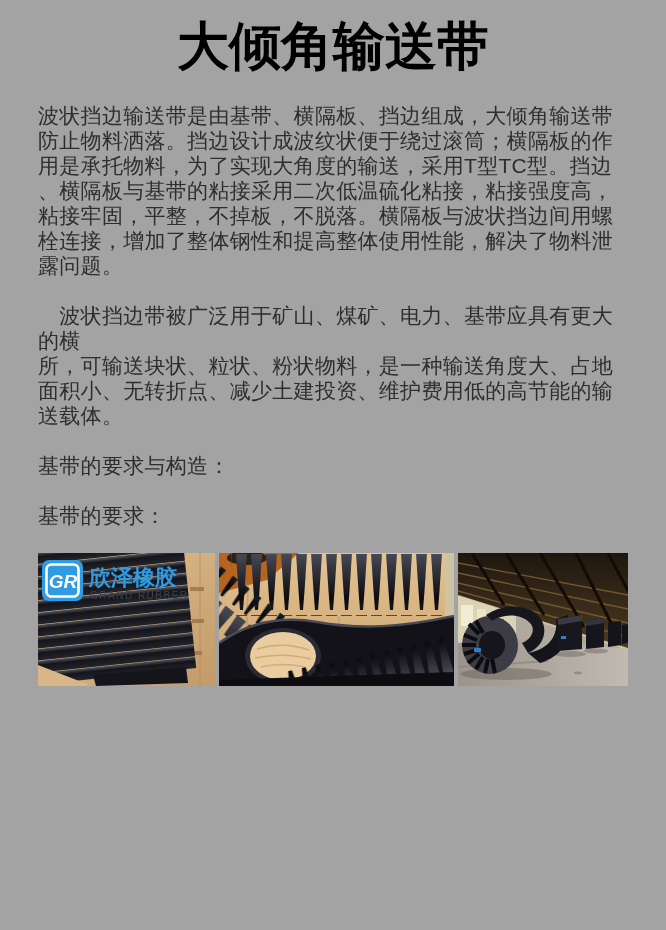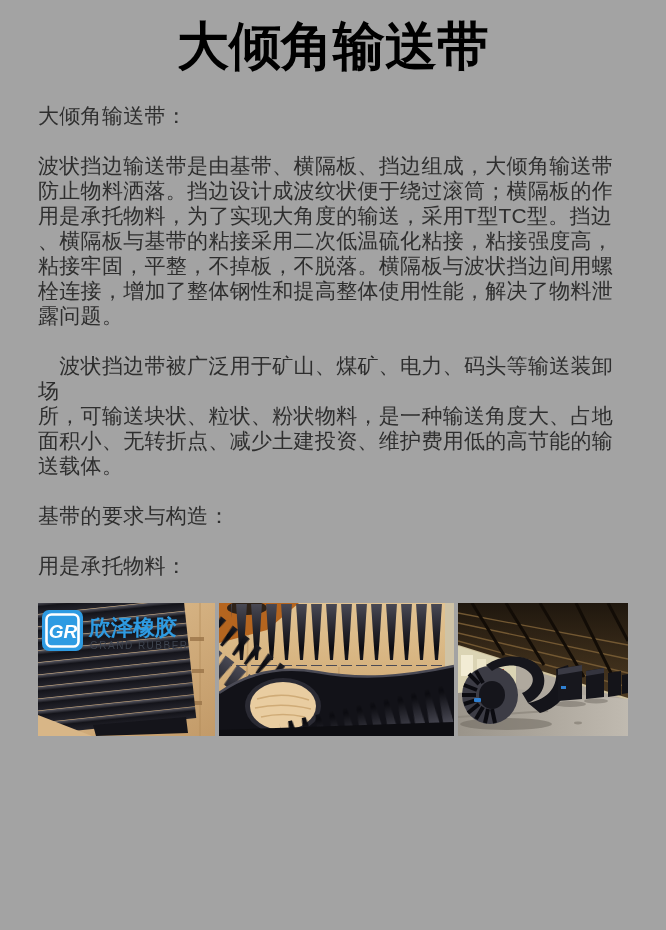--- a/index.html
+++ b/index.html
@@ -39,34 +39,33 @@
   .photo { display: block; flex: 0 0 auto; }
 </style>
 </head>
 <body>
 
 <div class="page">
 
   <h1 class="page-title">大倾角输送带</h1>
 
   <div class="article">
-    <p>大倾角输送带：</p>
     <p>波状挡边输送带是由基带、横隔板、挡边组成，大倾角输送带
 防止物料洒落。挡边设计成波纹状便于绕过滚筒；横隔板的作
 用是承托物料，为了实现大角度的输送，采用T型TC型。挡边
 、横隔板与基带的粘接采用二次低温硫化粘接，粘接强度高，
 粘接牢固，平整，不掉板，不脱落。横隔板与波状挡边间用螺
 栓连接，增加了整体钢性和提高整体使用性能，解决了物料泄
 露问题。</p>
-    <p>　波状挡边带被广泛用于矿山、煤矿、电力、码头等输送装卸场
+    <p>　波状挡边带被广泛用于矿山、煤矿、电力、基带应具有更大的横
 所，可输送块状、粒状、粉状物料，是一种输送角度大、占地
 面积小、无转折点、减少土建投资、维护费用低的高节能的输
 送载体。</p>
     <p>基带的要求与构造：</p>
-    <p>用是承托物料：</p>
+    <p>基带的要求：</p>
   </div>
 
   <div class="photos">
 
     <svg class="photo" width="177" height="133" viewBox="0 0 177 133" role="img">
       <defs>
         <linearGradient id="g1card" x1="0" y1="0" x2="1" y2="1">
           <stop offset="0" stop-color="#e3c496"></stop>
             <stop offset="1" stop-color="#c29a68"></stop>
         </linearGradient>

